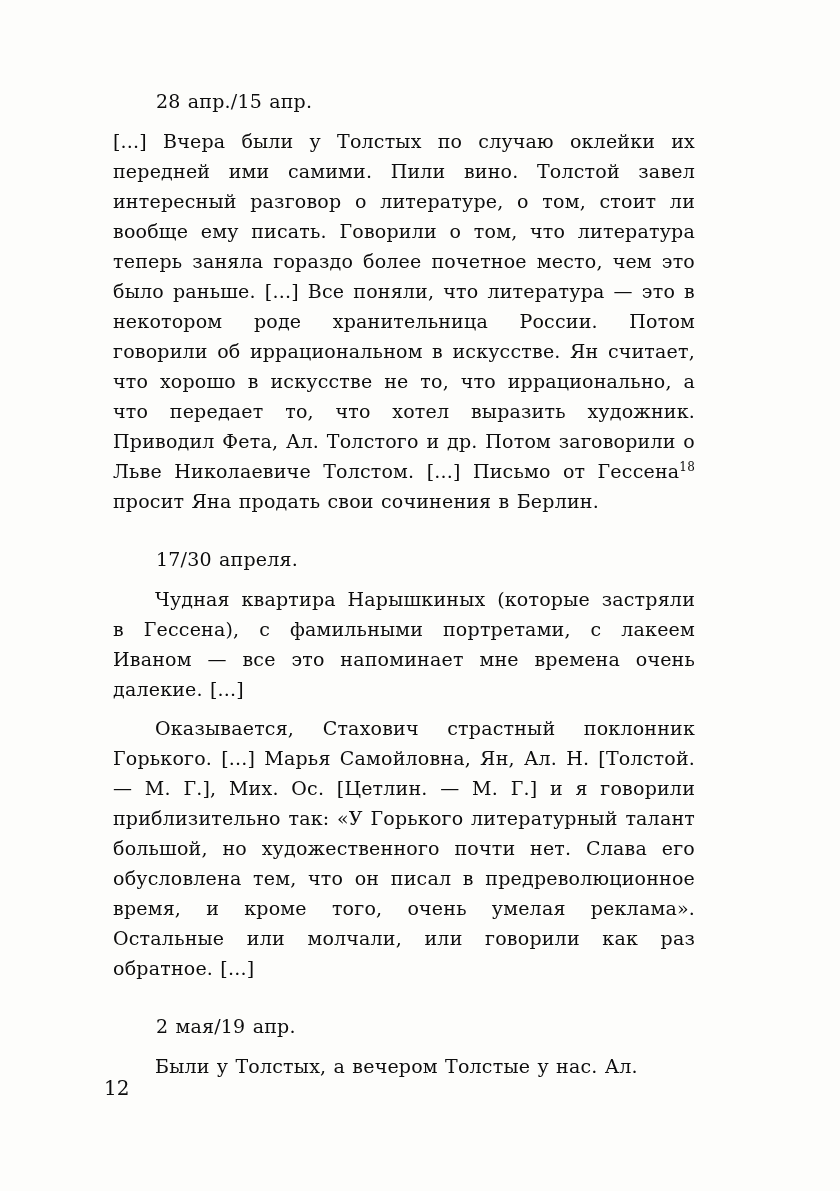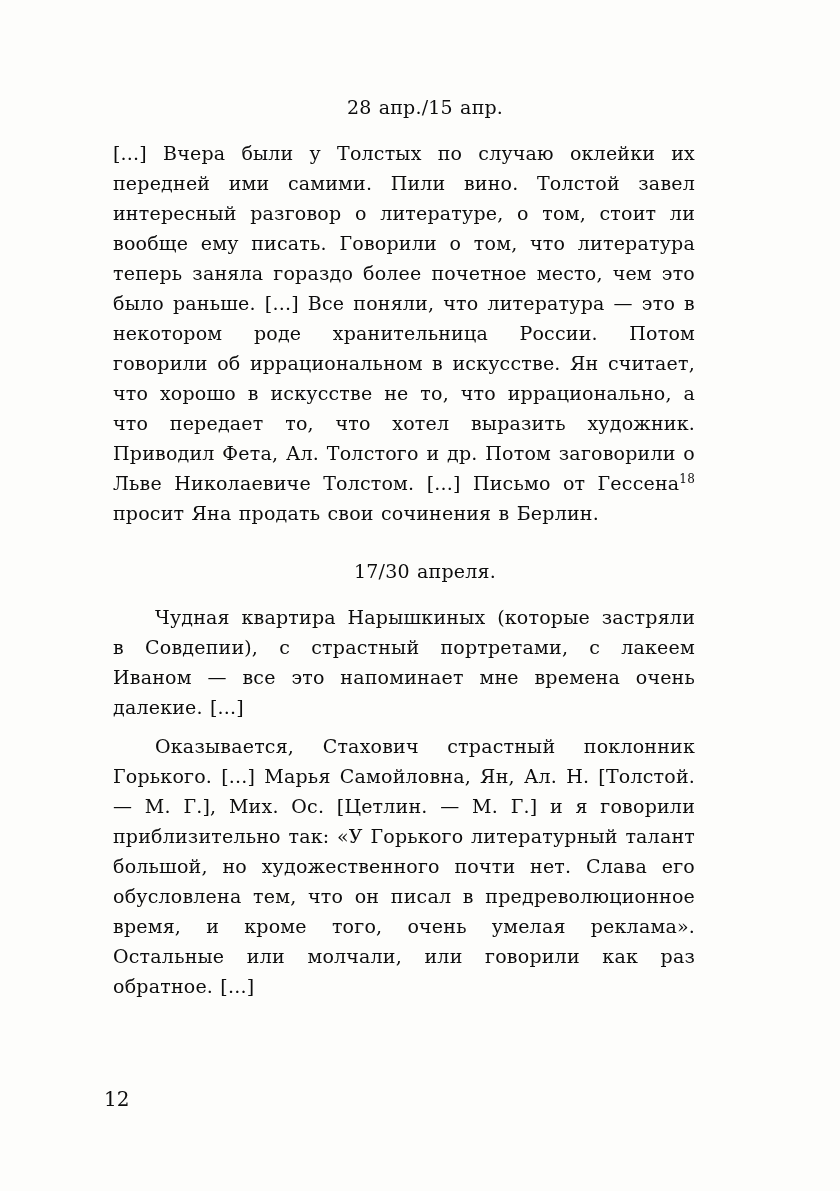--- a/index.html
+++ b/index.html
@@ -28,61 +28,64 @@
     letter-spacing: 0.2px;
     word-spacing: 1px;
   }
   .entry {
     margin: 0 0 28px 0;
   }
   .entry:last-child {
     margin-bottom: 0;
   }
   .date-line {
-    margin: 16px;
+    margin: 10px;
     text-indent: 42px;
-    text-align: center;
+    text-align: left;
   }
   .para {
     margin: 9px;
     text-indent: 42px;
   }
   .para.no-indent {
     text-indent: 0;
   }
   .para sup {
     font-size: 12px;
     line-height: 0;
     vertical-align: super;
   }
   .page-number {
     position: absolute;
     left: 104px;
     top: 1076px;
     font-size: 20px;
     line-height: 24px;
-    margin-top: 11px;
   }
 </style>
 </head>
 <body>
 
 <div class="scan-page">
 
   <div class="text-block">
 
     <div class="entry">
       <p class="date-line">28 апр./15 апр.</p>
       <p class="para no-indent"><span>[...] Вчера были у Толстых по случаю оклейки их передней ими самими. Пили вино. Толстой завел интересный разговор о литературе, о том, стоит ли вообще ему писать. Говорили о том, что литература теперь заняла гораздо более почетное место, чем это было раньше. [...] Все поняли, что литература — это в некотором роде хранительница России. Потом говорили об иррациональном в искусстве. Ян считает, что хорошо в искусстве не то, что иррационально, а что передает то, что хотел выразить художник. Приводил Фета, Ал. Толстого и др. Потом заговорили о Льве Николаевиче Толстом. [...] Письмо от Гессена</span><sup>18</sup><span> просит Яна продать свои сочинения в Берлин.</span></p>
     </div>
 
     <div class="entry">
       <p class="date-line">17/30 апреля.</p>
-      <p class="para">Чудная квартира Нарышкиных (которые застряли в Совдепии), с страстный портретами, с лакеем Иваном — все это напоминает мне времена очень далекие. [...]</p>
+      <p class="para">Чудная квартира Нарышкиных (которые застряли в Гессена), с фамильными портретами, с лакеем Иваном — все это напоминает мне времена очень далекие. [...]</p>
       <p class="para">Оказывается, Стахович страстный поклонник Горького. [...] Марья Самойловна, Ян, Ал. Н. [Толстой. — М. Г.], Мих. Ос. [Цетлин. — М. Г.] и я говорили приблизительно так: «У Горького литературный талант большой, но художественного почти нет. Слава его обусловлена тем, что он писал в предреволюционное время, и кроме того, очень умелая реклама». Остальные или молчали, или говорили как раз обратное. [...]</p>
     </div>
 
+    <div class="entry">
+      <p class="date-line">2 мая/19 апр.</p>
+      <p class="para">Были у Толстых, а вечером Толстые у нас. Ал.</p>
+    </div>
 
   </div>
 
   <div class="page-number">12</div>
 
 </div>
 
 </body></html>

